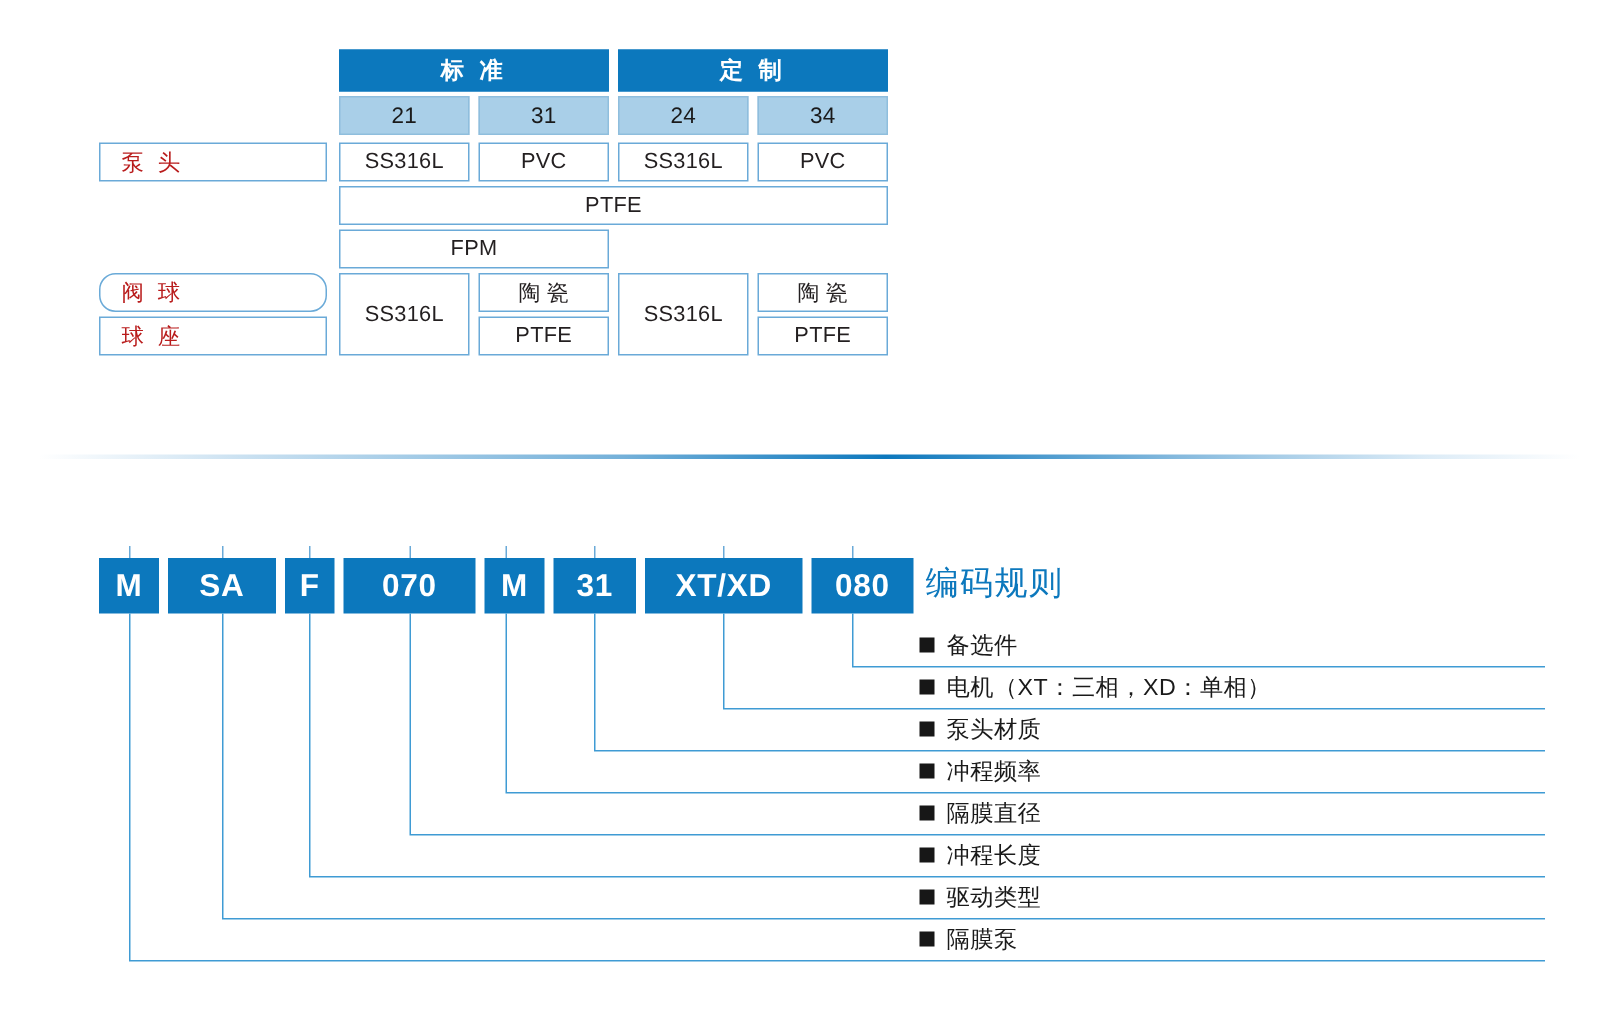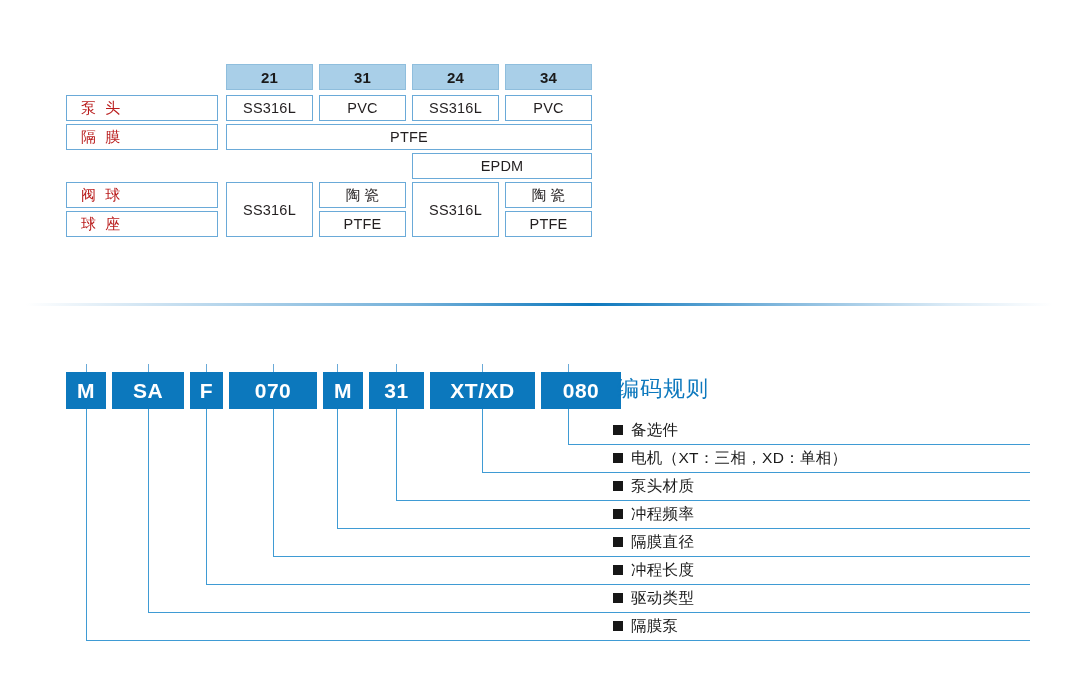--- a/index.html
+++ b/index.html
@@ -49,21 +49,21 @@
     border: 1px solid #0c78bd;
     color: #ffffff;
     font-weight: bold;
     font-size: 15.5px;
     letter-spacing: 3px;
   }
   .cell.hdr-sub {
     background: #a9cfe8;
     border: 1px solid #8fbedd;
     color: #1a1a1a;
-    font-weight: bold;
+    font-weight: normal;
     font-size: 15px;
   }
 
   
   .divider {
     position: absolute;
     left: 26px;
     top: 303px;
     width: 1027px;
     height: 3px;
@@ -148,39 +148,40 @@
     background: #171717;
     margin-right: 8px;
     flex: none;
   }
 </style>
 </head>
 <body>
 
 <div class="mat-table">
 
+  <div class="cell hdr-main" style="left:160px; top:0px; width:180px; height:28px;">标 准</div>
+  <div class="cell hdr-main" style="left:346px; top:0px; width:180px; height:28px;">定 制</div>
 
   <div class="cell hdr-sub" style="left:160px; top:31px; width:87px; height:26px;">21</div>
   <div class="cell hdr-sub" style="left:253px; top:31px; width:87px; height:26px;">31</div>
   <div class="cell hdr-sub" style="left:346px; top:31px; width:87px; height:26px;">24</div>
   <div class="cell hdr-sub" style="left:439px; top:31px; width:87px; height:26px;">34</div>
 
   <div class="cell label" style="left:0px; top:62px; width:152px; height:26px;">泵 头</div>
-  <div class="cell label" style="left:0px; top:91px; width:152px; height:26px;">隔 膜</div>
-  <div class="cell label" style="left:0px; top:149px; width:152px; height:26px;">阀 球</div>
+  <div class="cell label" style="left:0px; top:149px; width:152px; height:26px;border-radius:11px;">阀 球</div>
   <div class="cell label" style="left:0px; top:178px; width:152px; height:26px;">球 座</div>
 
   <div class="cell" style="left:160px; top:62px; width:87px; height:26px;">SS316L</div>
   <div class="cell" style="left:253px; top:62px; width:87px; height:26px;">PVC</div>
   <div class="cell" style="left:346px; top:62px; width:87px; height:26px;">SS316L</div>
   <div class="cell" style="left:439px; top:62px; width:87px; height:26px;">PVC</div>
 
   <div class="cell" style="left:160px; top:91px; width:366px; height:26px;">PTFE</div>
 
-  <div class="cell" style="left:346px; top:120px; width:180px; height:26px;">EPDM</div>
+  <div class="cell" style="left:160px; top:120px; width:180px; height:26px;">FPM</div>
 
   <div class="cell" style="left:160px; top:149px; width:87px; height:55px;">SS316L</div>
   <div class="cell" style="left:253px; top:149px; width:87px; height:26px;">陶 瓷</div>
   <div class="cell" style="left:253px; top:178px; width:87px; height:26px;">PTFE</div>
 
   <div class="cell" style="left:346px; top:149px; width:87px; height:55px;">SS316L</div>
   <div class="cell" style="left:439px; top:149px; width:87px; height:26px;">陶 瓷</div>
   <div class="cell" style="left:439px; top:178px; width:87px; height:26px;">PTFE</div>
 </div>
 
@@ -196,21 +197,21 @@
   <div class="tick top" style="left:482px;"></div>
   <div class="tick top" style="left:568px;"></div>
 
   <div class="code-box" style="left:66px; width:40px;">M</div>
   <div class="code-box" style="left:112px; width:72px;">SA</div>
   <div class="code-box" style="left:190px; width:33px;">F</div>
   <div class="code-box" style="left:229px; width:88px;">070</div>
   <div class="code-box" style="left:323px; width:40px;">M</div>
   <div class="code-box" style="left:369px; width:55px;">31</div>
   <div class="code-box" style="left:430px; width:105px;">XT/XD</div>
-  <div class="code-box" style="left:541px; width:80px;">080</div>
+  <div class="code-box" style="left:541px; width:68px;">080</div>
 </div>
 
 <div>
 
   <div class="conn-v" style="left:568px; top:409px; height:35px;"></div>
   <div class="conn-h" style="left:568px; top:444px; width:462px;"></div>
 
   <div class="conn-v" style="left:482px; top:409px; height:63px;"></div>
   <div class="conn-h" style="left:482px; top:472px; width:548px;"></div>
 

